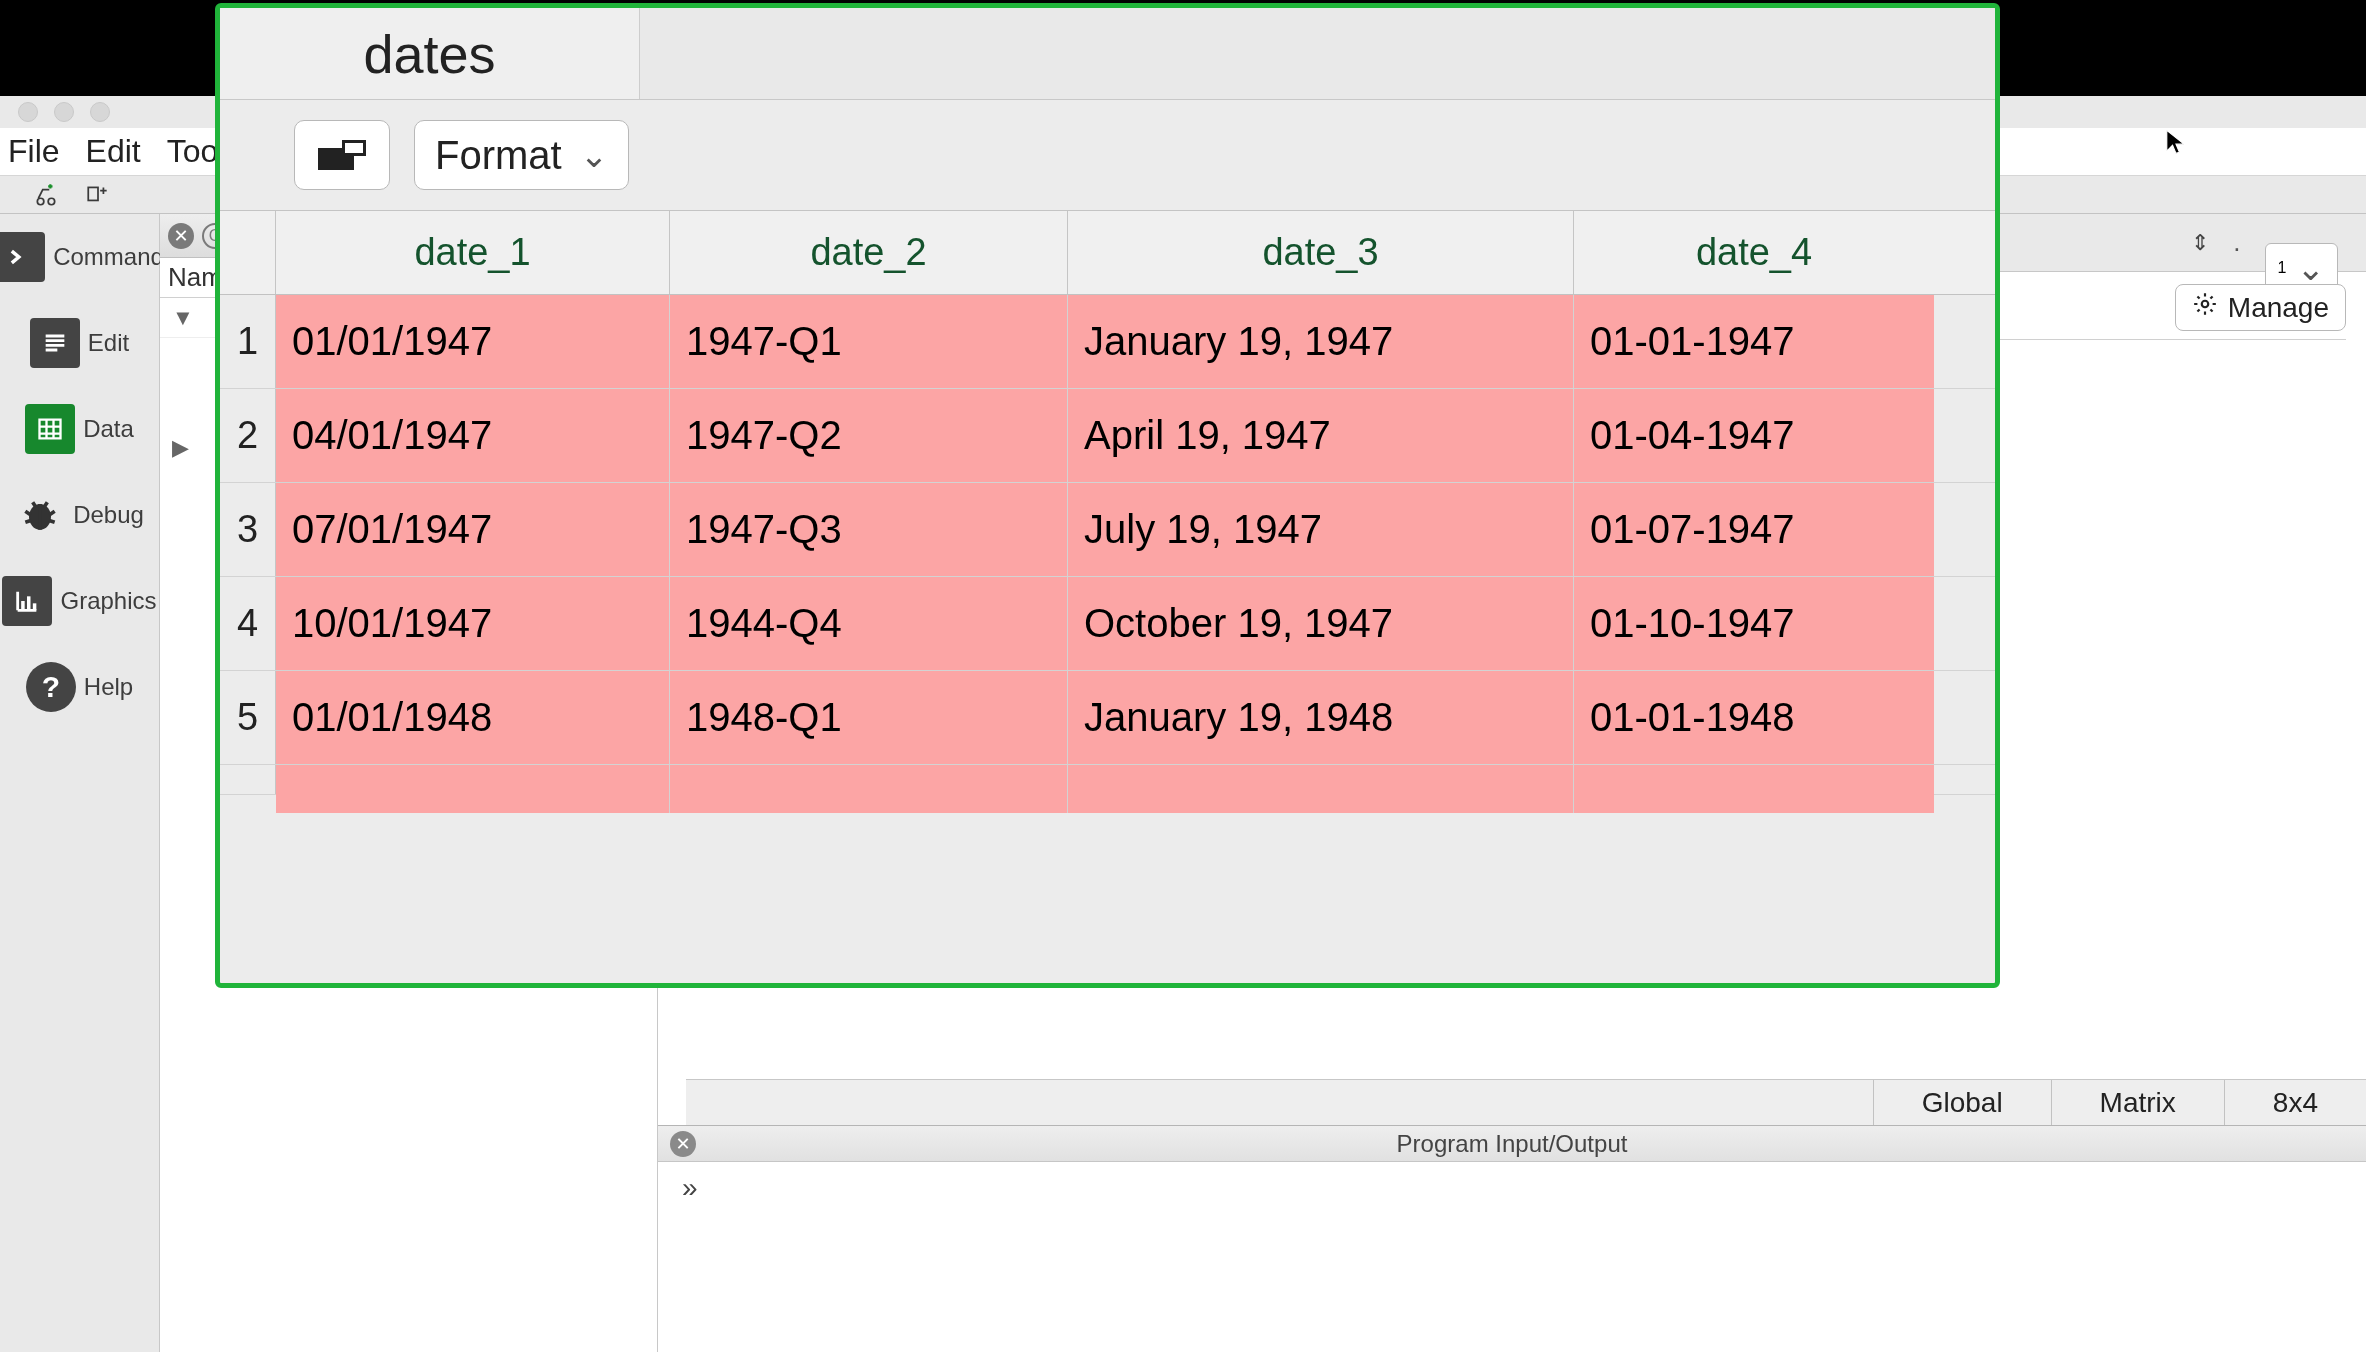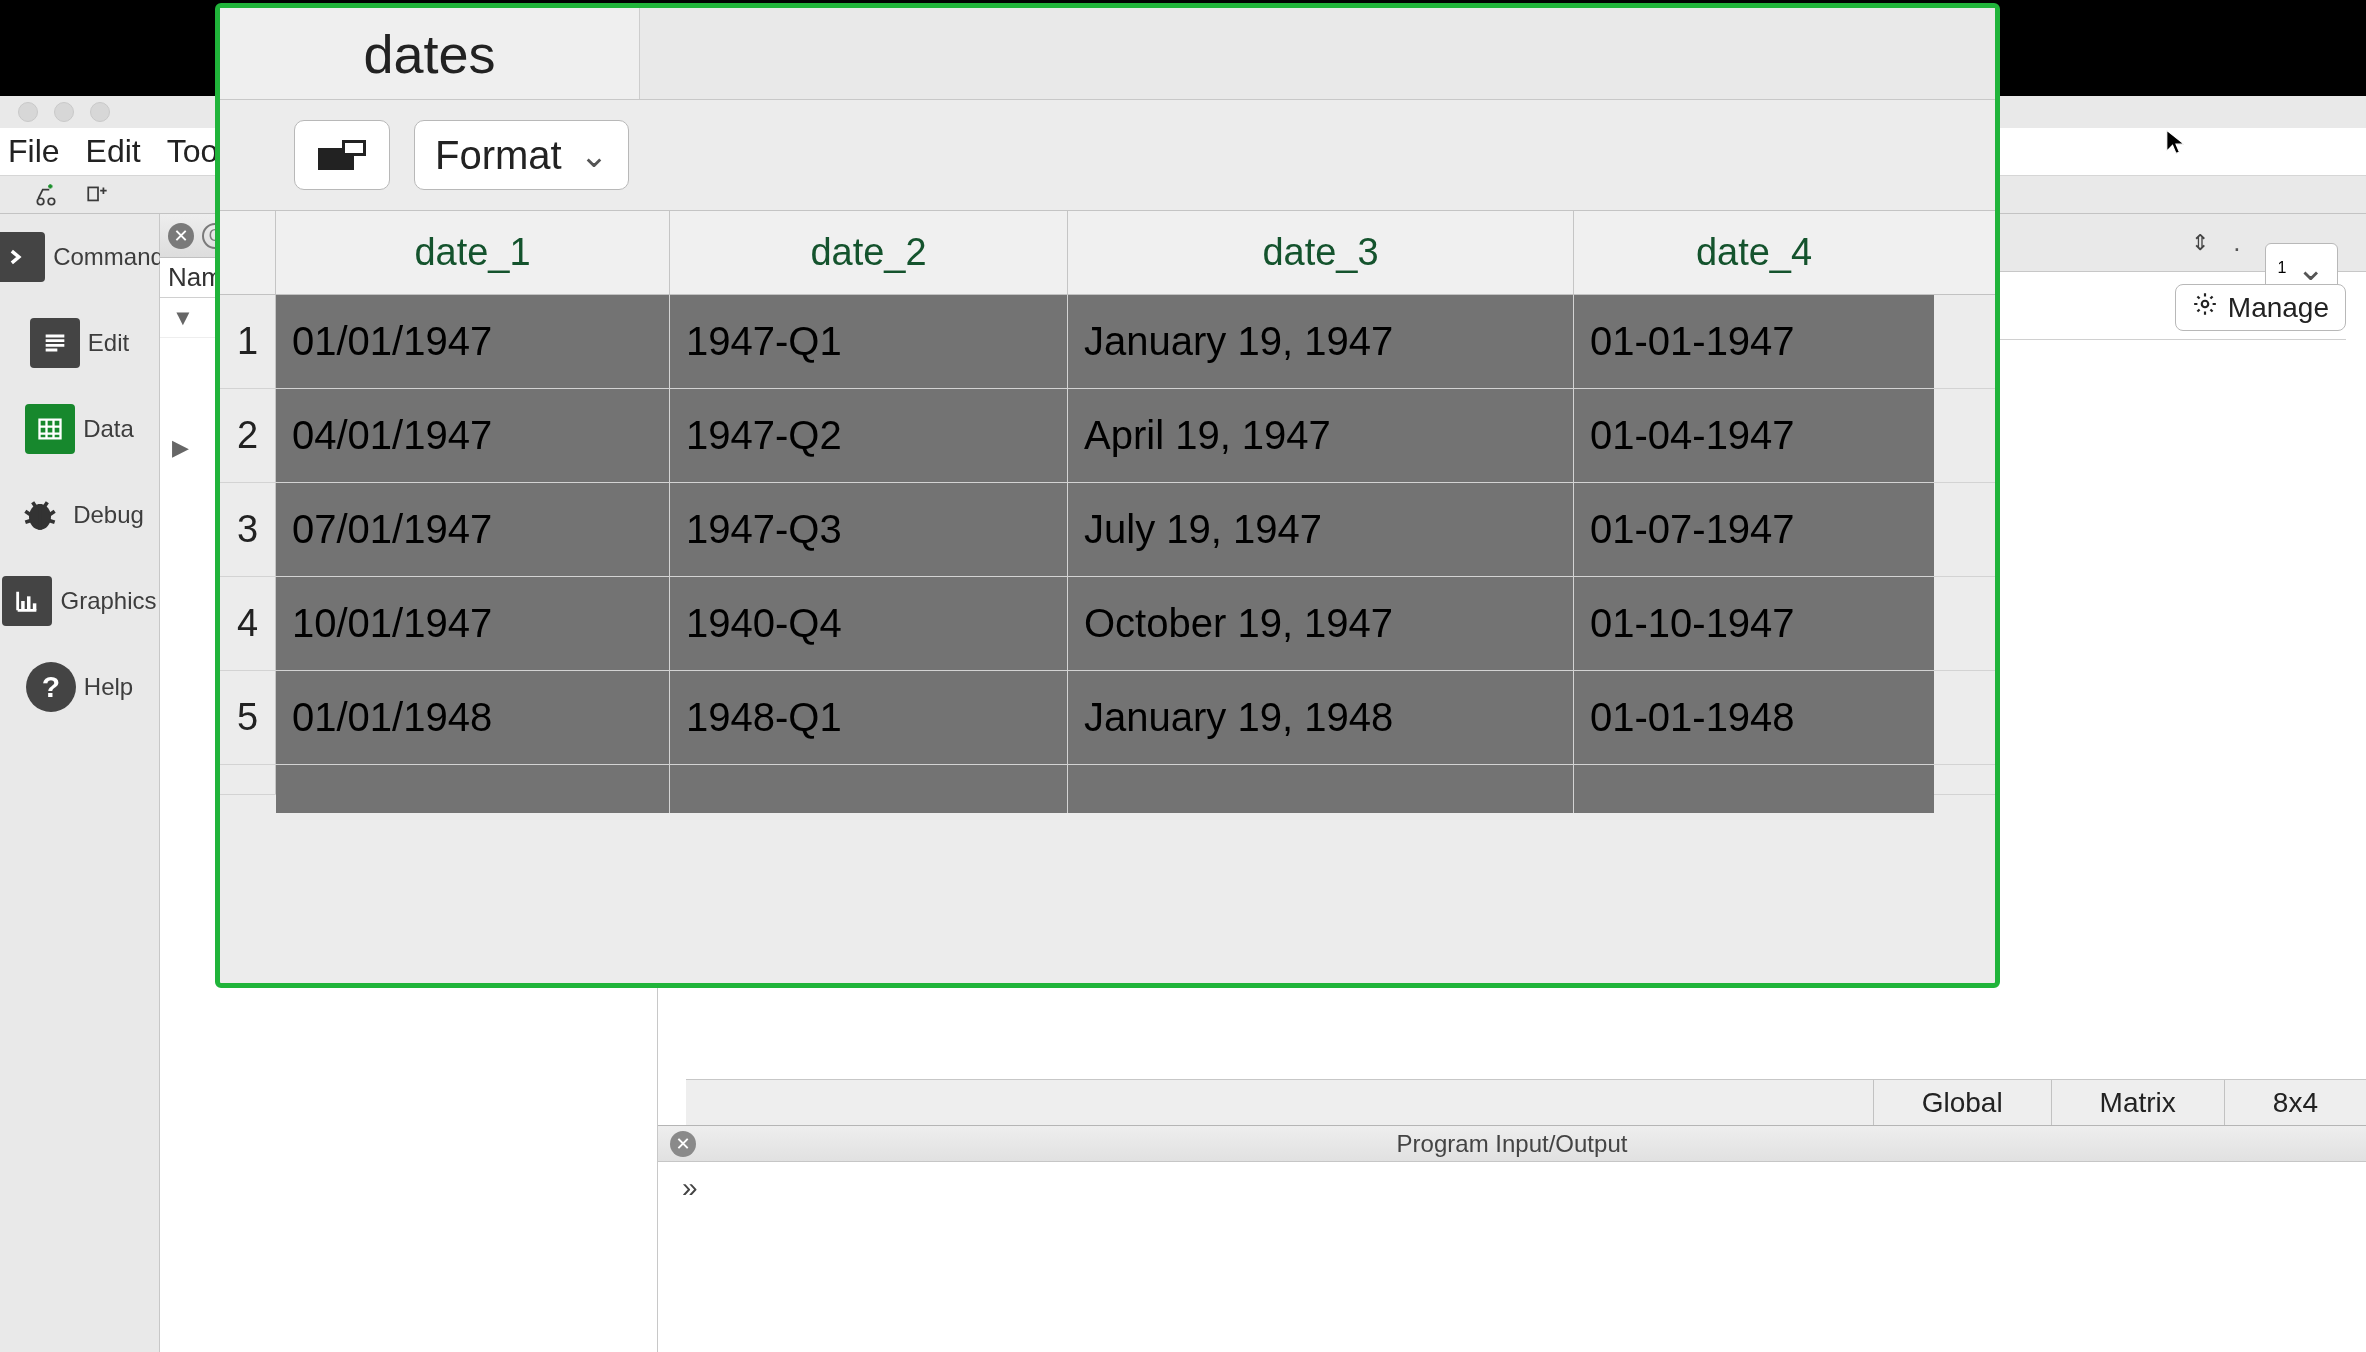--- a/index.html
+++ b/index.html
@@ -48,21 +48,21 @@
   .vt-icon-rect .small { position: absolute; right: 0; top: 0; width: 24px; height: 16px; border: 3px solid #222; background: #fff; }
   .chev { font-size: 34px; color: #555; }
   .grid { flex: 1; overflow: hidden; display: flex; flex-direction: column; border-top: 1px solid #c4c4c4; }
   .grid-head { display: flex; background: #f0f0f0; border-bottom: 1px solid #c2c2c2; }
   .grid-head .rownum-col { width: 56px; border-right: 1px solid #c5c5c5; }
   .col-h { font-size: 38px; color: #14532d; display: flex; align-items: center; justify-content: center; padding: 20px 4px; border-right: 1px solid #c5c5c5; }
   .col-h:last-child { border-right: none; }
   .grid-body { display: flex; flex-direction: column; }
   .grid-row { display: flex; border-bottom: 1px solid #d3d3d3; }
   .rownum { width: 56px; background: #ececec; border-right: 1px solid #c5c5c5; display: flex; align-items: center; justify-content: center; font-size: 38px; color: #222; }
-  .cell { background: #737373; font-size: 40px; color: #000; padding: 24px 16px; border-right: 1px solid #d3d3d3; display: flex; align-items: center; }
+  .cell { background: #fca5a5; font-size: 40px; color: #000; padding: 24px 16px; border-right: 1px solid #d3d3d3; display: flex; align-items: center; }
   .cell:last-child { border-right: none; }
   .c1 { width: 394px; }
   .c2 { width: 398px; }
   .c3 { width: 506px; }
   .c4 { width: 360px; }
   .cursor-arrow { position: absolute; top: 128px; right: 178px; font-size: 30px; color: #000; z-index: 100; }
 </style>
 </head>
 <body>
 
@@ -254,21 +254,21 @@
       <div class="grid-row">
         <div class="rownum">3</div>
         <div class="cell c1">07/01/1947</div>
         <div class="cell c2">1947-Q3</div>
         <div class="cell c3">July 19, 1947</div>
         <div class="cell c4">01-07-1947</div>
       </div>
       <div class="grid-row">
         <div class="rownum">4</div>
         <div class="cell c1">10/01/1947</div>
-        <div class="cell c2">1940-Q4</div>
+        <div class="cell c2">1944-Q4</div>
         <div class="cell c3">October 19, 1947</div>
         <div class="cell c4">01-10-1947</div>
       </div>
       <div class="grid-row">
         <div class="rownum">5</div>
         <div class="cell c1">01/01/1948</div>
         <div class="cell c2">1948-Q1</div>
         <div class="cell c3">January 19, 1948</div>
         <div class="cell c4">01-01-1948</div>
       </div>

